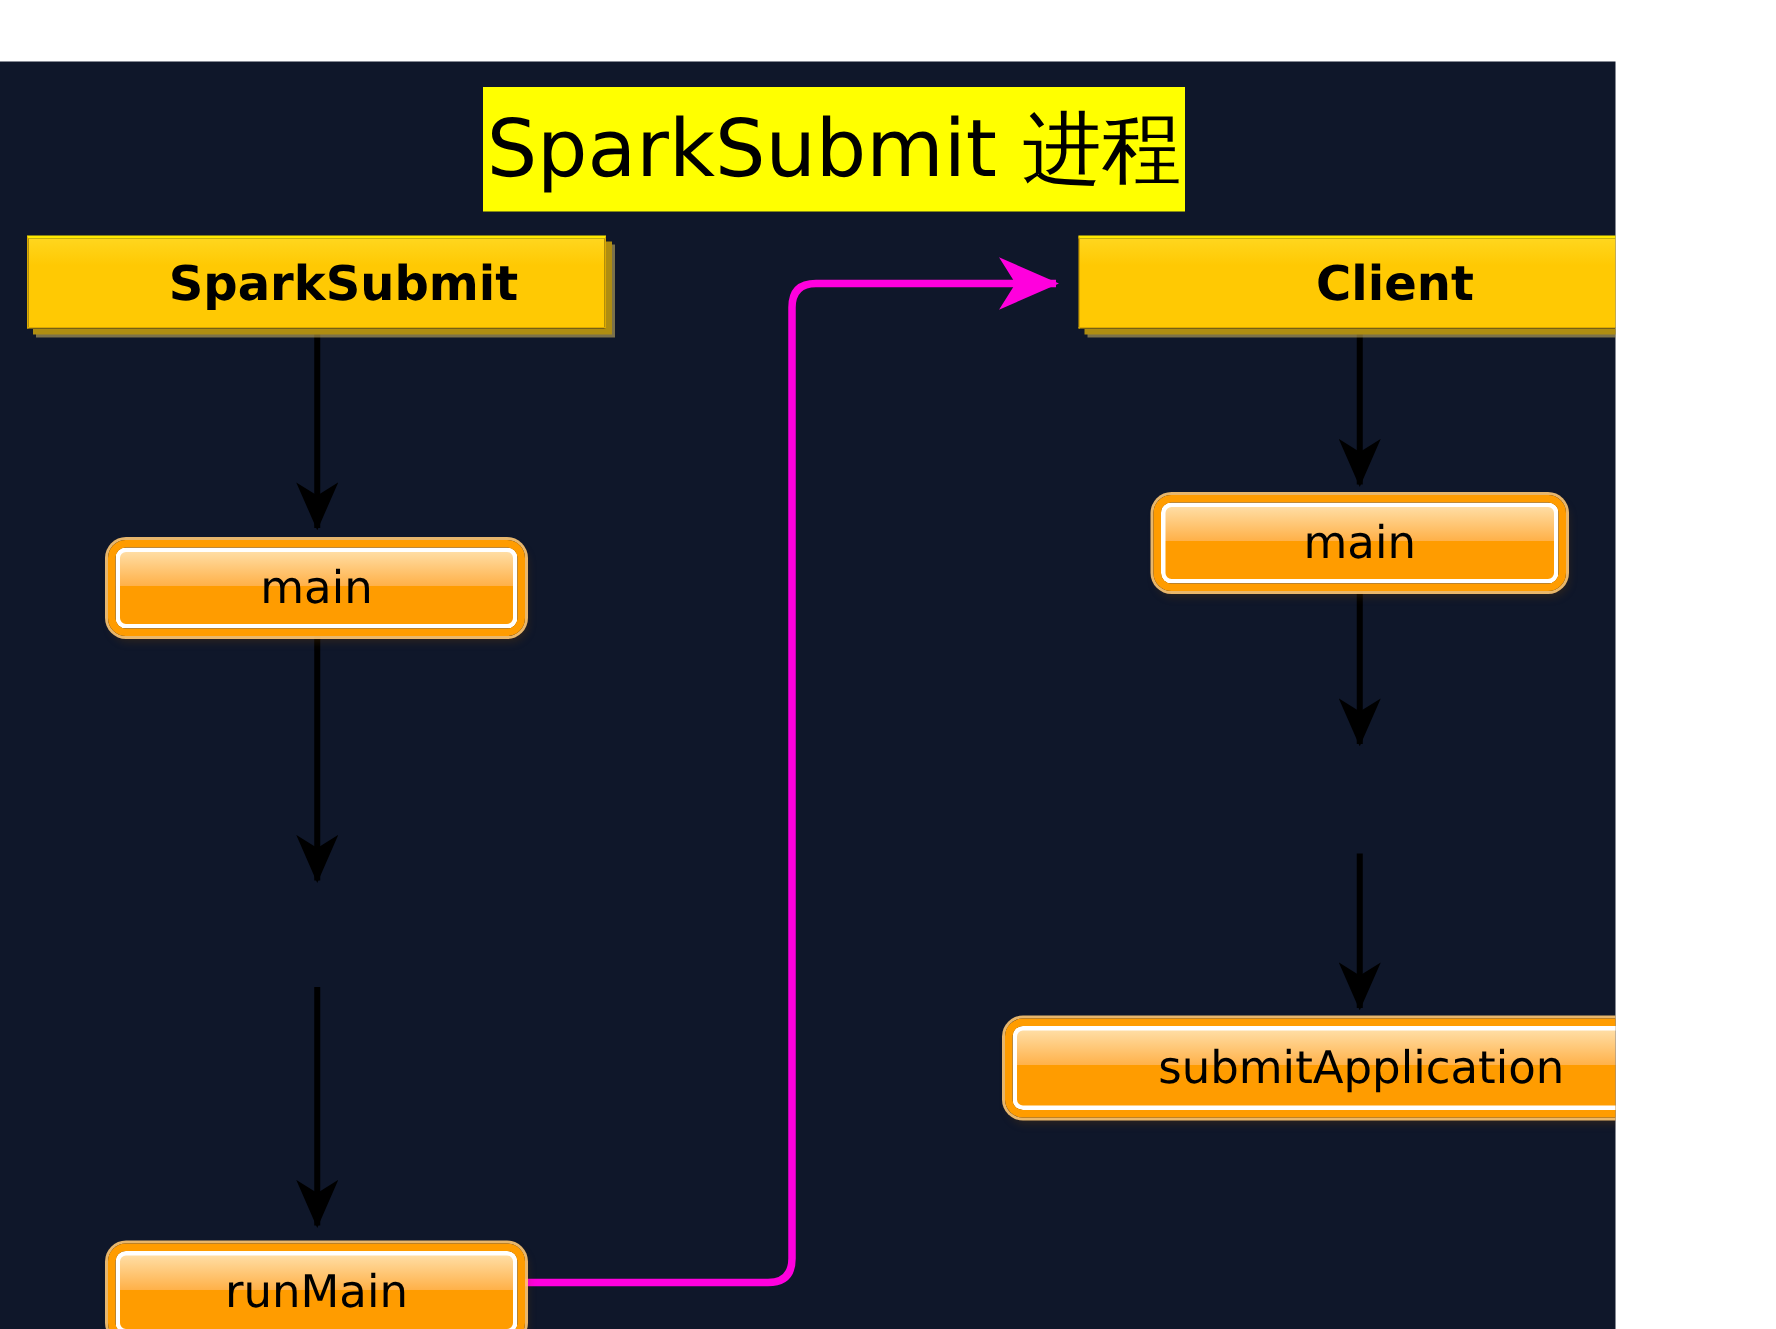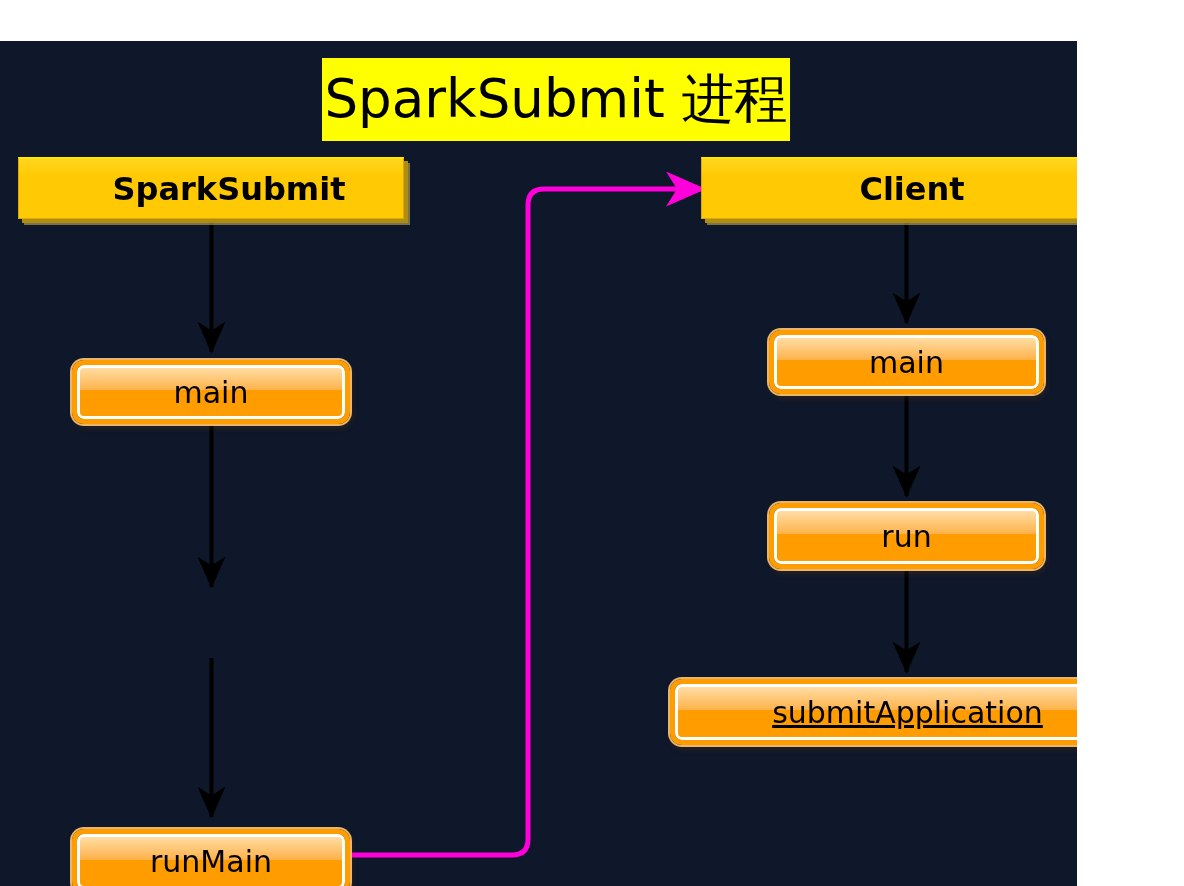--- a/index.html
+++ b/index.html
@@ -15,38 +15,38 @@
   .arrows{position:absolute;left:0;top:0;pointer-events:none;}
   .hdr{
     position:absolute;width:386px;height:62px;box-sizing:border-box;
     background:linear-gradient(to bottom,#ffd61e 0%,#ffc903 30%,#ffc903 100%);
     border:1px solid #dca900;border-top:2px solid #ffe900;
     box-shadow:4px 4px 0 #af8d11,6px 6px 0 rgba(214,188,100,.55);
     display:flex;align-items:center;justify-content:center;
     font-size:32px;font-weight:700;padding-left:36px;
   }
   .hdr-left{left:18px;top:116px;}
-  .hdr-right{left:701px;top:116px;}
+  .hdr-right{left:719px;top:116px;}
   .node{
     position:absolute;box-sizing:border-box;
     border:5px solid #ff9c00;border-radius:12px;
     background:linear-gradient(to bottom,#ffe3b0 0%,#ffb149 47%,#ff9c00 47%,#ff9c00 100%);
     background-clip:padding-box;
     box-shadow:0 0 0 2px rgba(255,200,115,.9),
                2px 4px 6px rgba(120,70,0,.28),
                inset 0 0 0 3px #ffffff;
     display:flex;align-items:center;justify-content:center;
     font-size:30px;color:#000;white-space:nowrap;
   }
   .n-l-main   {left:72px; top:319px;width:278px;height:64px;}
   .n-l-submit {left:72px; top:553px;width:278px;height:64px;}
   .n-l-runmain{left:72px; top:788px;width:278px;height:65px;}
   .n-r-main   {left:769px;top:289px;width:275px;height:64px;}
   .n-r-run    {left:769px;top:462px;width:275px;height:66px;}
-  .n-r-subapp {left:670px;top:638px;width:475px;height:66px;text-decoration:underline;}
+  .n-r-subapp {left:670px;top:638px;width:475px;height:66px;}
 </style>
 </head>
 <body>
 
 <div class="canvas">
 
   <div class="title">SparkSubmit 进程</div>
 
   <svg class="arrows" width="1184" height="886" viewBox="0 0 1184 886">
     <defs>
@@ -70,16 +70,15 @@
     <path d="M350,814 L512,814 Q528,814 528,798 L528,164 Q528,148 544,148 L704,148" fill="none" stroke="#ff00dd" stroke-width="5" stroke-linejoin="round" marker-end="url(#arrowMagenta)"></path>
   </svg>
 
   <div class="hdr hdr-left">SparkSubmit</div>
   <div class="hdr hdr-right">Client</div>
 
   <div class="node n-l-main">main</div>
   <div class="node n-l-runmain">runMain</div>
 
   <div class="node n-r-main">main</div>
-  <div class="node n-r-run">run</div>
   <div class="node n-r-subapp">submitApplication</div>
 
 </div>
 
 </body></html>

